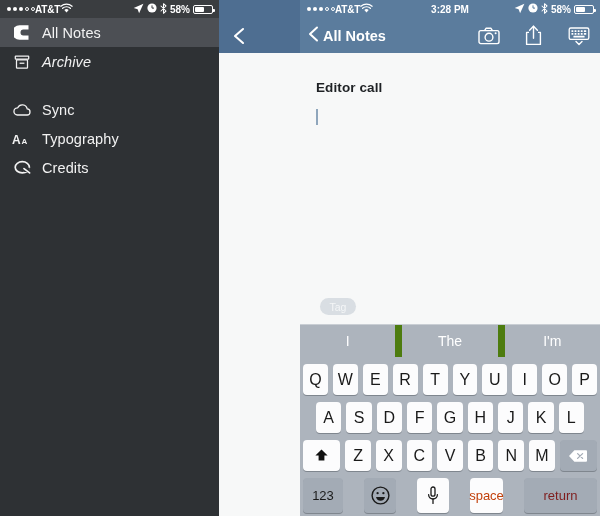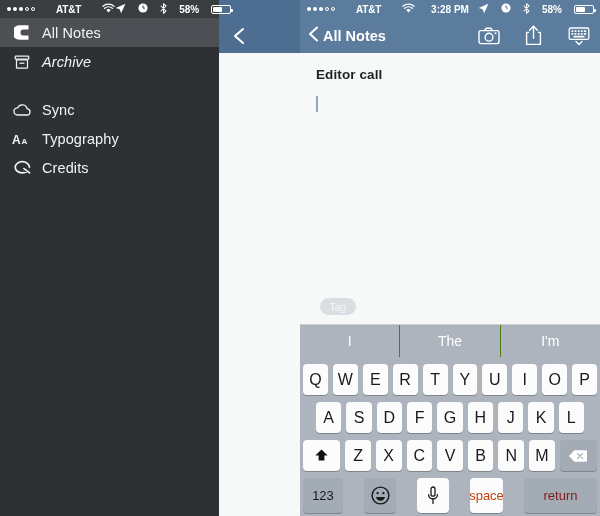--- a/index.html
+++ b/index.html
@@ -9,32 +9,32 @@
     background: #fff; overflow: hidden;
   }
   .screen { position: relative; width: 600px; height: 516px; display: flex; }
 
   
   .statusbar {
     height: 18px; display: flex; align-items: center;
     font-size: 10px; font-weight: bold; color: #fff;
     position: relative; flex: 0 0 auto;
   }
-  .sb-left { display: flex; align-items: center; gap: 21px; padding-left: 7px; }
+  .sb-left { display: flex; align-items: center; gap: 0; padding-left: 7px; }
   .dots { display: flex; align-items: center; gap: 2px; }
   .dot { width: 4px; height: 4px; border-radius: 50%; background: #fff; }
   .dot.hollow { background: transparent; border: 1px solid #fff; width: 4px; height: 4px; }
   .carrier { font-size: 10px; letter-spacing: -0.2px; }
   .sb-center {
     position: absolute; left: 0; right: 0; text-align: center;
     font-size: 10px; font-weight: bold; pointer-events: none;
   }
   .sb-right {
     margin-left: auto; display: flex; align-items: center;
-    gap: 12px; padding-right: 6px; justify-content: center;
+    gap: 3px; padding-right: 6px; justify-content: center;
   }
   .batt-pct { font-size: 10px; }
   .batt {
     width: 20px; height: 9px; border: 1px solid #fff; border-radius: 2px;
     position: relative; display: flex; align-items: center; padding: 1px;
   }
   .batt::after {
     content: ""; position: absolute; right: -3px; top: 3px;
     width: 2px; height: 3px; background: #fff; border-radius: 0 1px 1px 0;
   }
@@ -90,20 +90,21 @@
   .nav-icons { margin-left: auto; display: flex; align-items: center; gap: 22px; }
   .nav-ic { width: 23px; height: 21px; display: flex; align-items: center; justify-content: center; }
 
   .editor {
     flex: 1 1 auto; position: relative; background: #f7f8f8;
     padding: 14px 16px 0 16px; overflow: hidden;
   }
   .note-title {
     font-size: 13.5px; font-weight: bold; color: #1e2124;
     letter-spacing: 0.1px;
+    margin-top: 13px;
   }
   .caret-row { margin-top: 12px; height: 16px; }
   .caret {
     display: inline-block; width: 1.5px; height: 16px;
     background: #8fa6bc; vertical-align: middle;
   }
   .tagbar { position: absolute; left: 20px; bottom: 9px; }
   .tag-pill {
     display: inline-flex; align-items: center; justify-content: center;
     min-width: 36px; height: 17px; padding: 0 9px;
@@ -117,21 +118,21 @@
     padding-bottom: 3px;
   }
   .predict {
     height: 33px; display: flex; align-items: stretch;
     border-top: 1px solid #c9ced4; background: #adb4bd;
   }
   .predict-item {
     flex: 1 1 0; display: flex; align-items: center; justify-content: center;
     color: #fff; font-size: 14px;
   }
-  .predict-item + .predict-item { border-left: 1px solid #4d7c0f; }
+  .predict-item + .predict-item { border-left: 7px solid #4d7c0f; }
 
   .krow { display: flex; justify-content: center; gap: 5px; margin-top: 7px; padding: 0 3px; }
   .key {
     background: #fcfcfd; border-radius: 4px; height: 31px;
     display: flex; align-items: center; justify-content: center;
     font-size: 16px; color: #1a1a1a; box-shadow: 0 1px 0 rgba(90,96,104,0.55);
     flex: 1 1 0; min-width: 0;
   }
   .krow.r2 { padding: 0 16px; }
   .krow.r3 { padding: 0 3px; }

